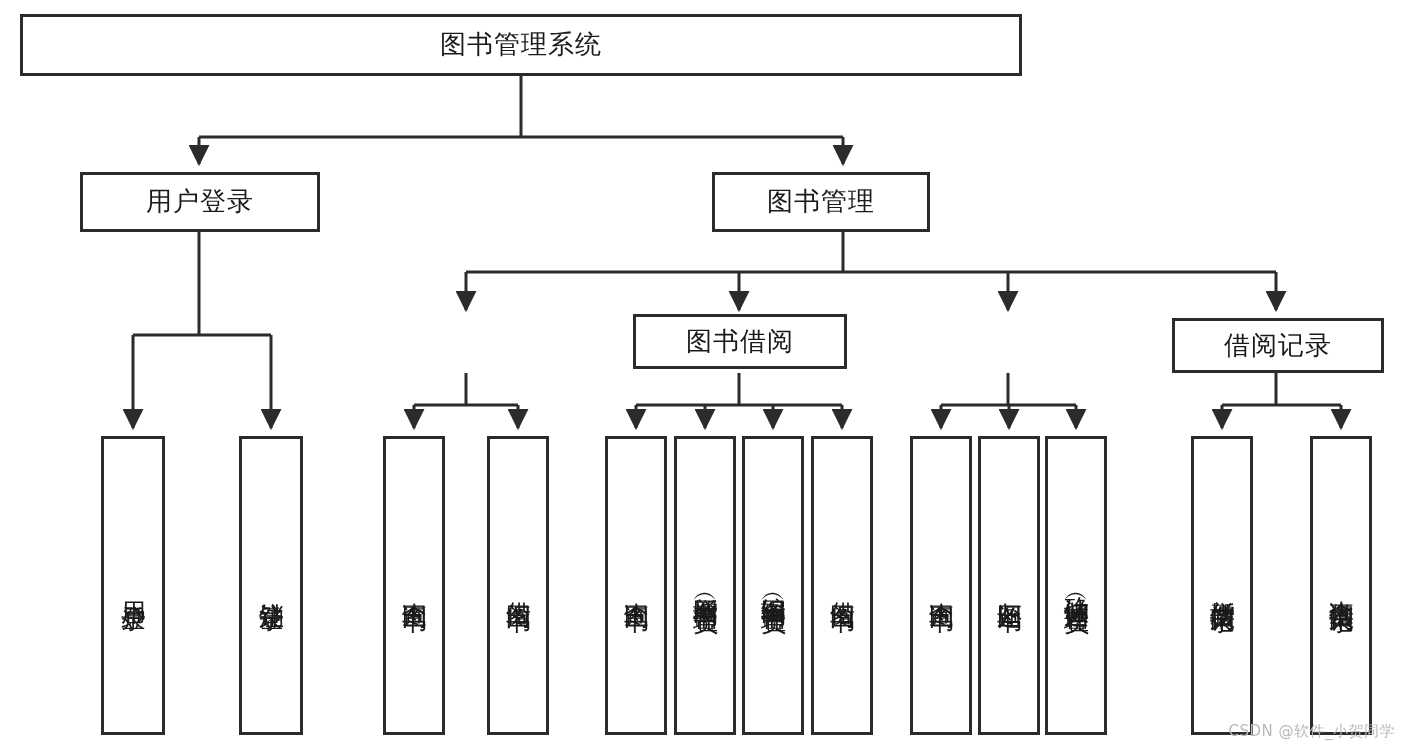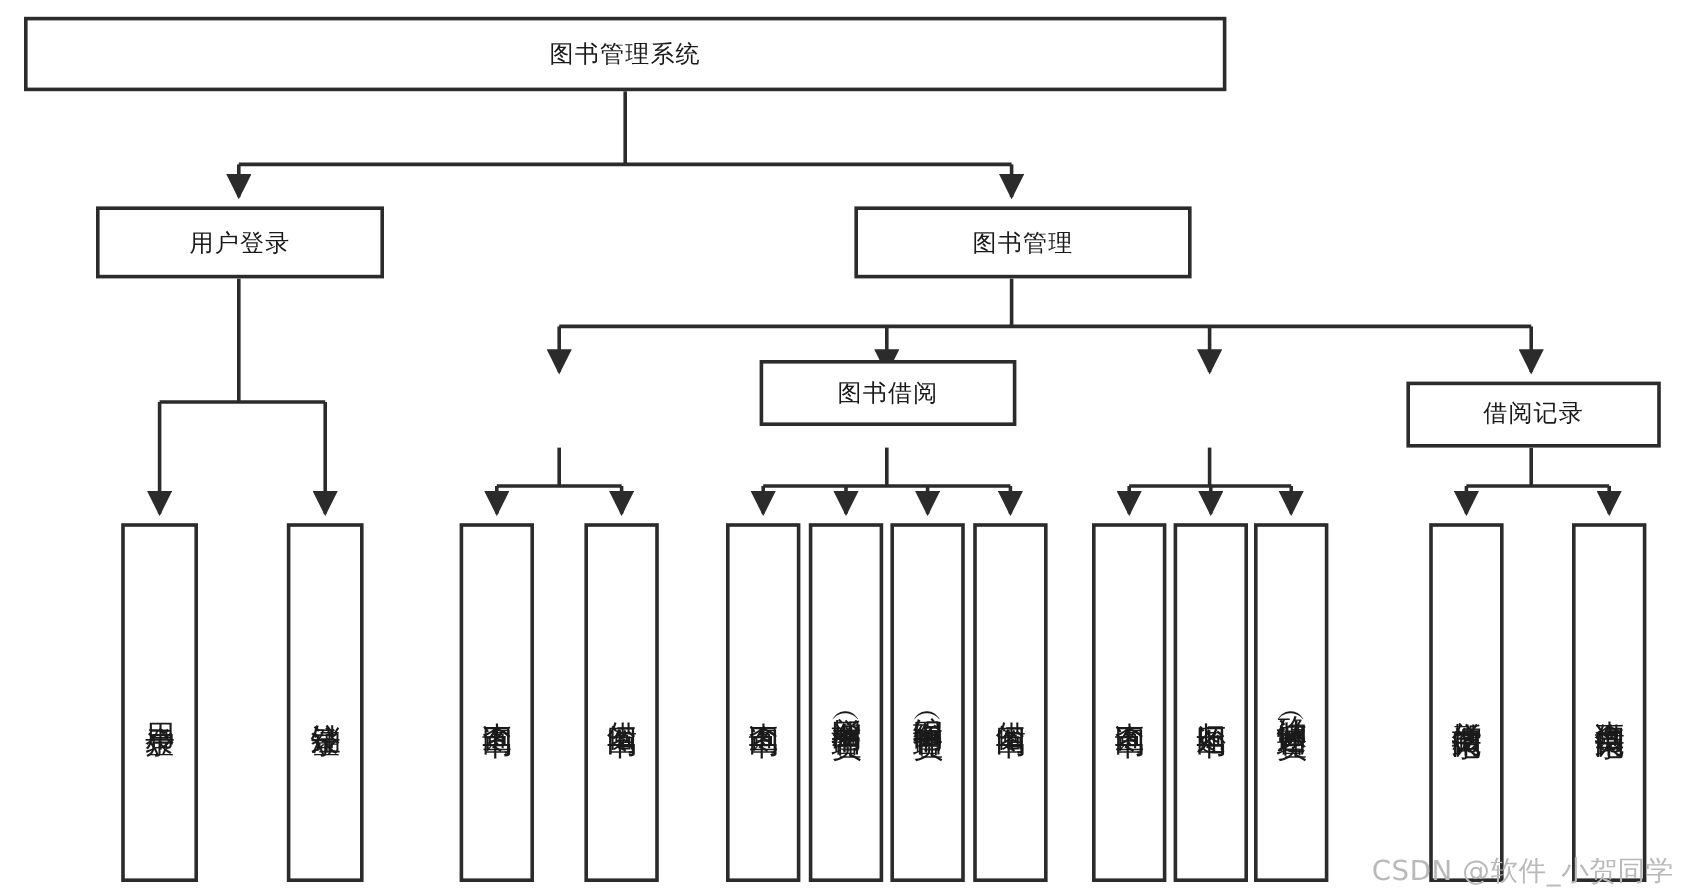--- a/index.html
+++ b/index.html
@@ -30,21 +30,21 @@
     position: absolute;
     box-sizing: border-box;
     background: #ffffff;
     border: 3px solid #2b2b2b;
     display: flex;
     align-items: center;
     justify-content: center;
     z-index: 2;
   }
   .node-label {
-    font-size: 20px;
+    font-size: 26px;
     line-height: 1.15;
     letter-spacing: 1px;
     color: #1a1a1a;
     white-space: nowrap;
   }
   .leaf {
     align-items: flex-start;
     justify-content: center;
     padding-top: 0;
   }
@@ -57,21 +57,21 @@
     white-space: nowrap;
     height: 100%;
     display: flex;
     align-items: center;
     justify-content: center;
   }
   .watermark {
     position: absolute;
     right: 10px;
     bottom: 6px;
-    font-size: 23px;
+    font-size: 15px;
     color: #b9b9b9;
     letter-spacing: 0.5px;
     z-index: 3;
     white-space: nowrap;
   }
 </style>
 </head>
 <body>
 
 <div id="canvas">
@@ -126,25 +126,25 @@
     </g>
   </svg>
 
   <div class="node" style="left:20px; top:14px; width:1002px; height:62px;">
     <span class="node-label">图书管理系统</span>
   </div>
 
   <div class="node" style="left:80px; top:172px; width:240px; height:60px;">
     <span class="node-label">用户登录</span>
   </div>
-  <div class="node" style="left:712px; top:172px; width:281px; height:60px;">
+  <div class="node" style="left:712px; top:172px; width:218px; height:60px;">
     <span class="node-label">图书管理</span>
   </div>
 
-  <div class="node" style="left:633px; top:300px; width:214px; height:55px;">
+  <div class="node" style="left:633px; top:314px; width:214px; height:55px;">
     <span class="node-label">图书借阅</span>
   </div>
   <div class="node" style="left:1172px; top:318px; width:212px; height:55px;font-family:Liberation Serif, serif;">
     <span class="node-label">借阅记录</span>
   </div>
 
   <div class="node leaf" style="left:101px; top:436px; width:64px; height:299px;">
     <span class="node-label">用户登录</span>
   </div>
   <div class="node leaf" style="left:239px; top:436px; width:64px; height:299px;">

